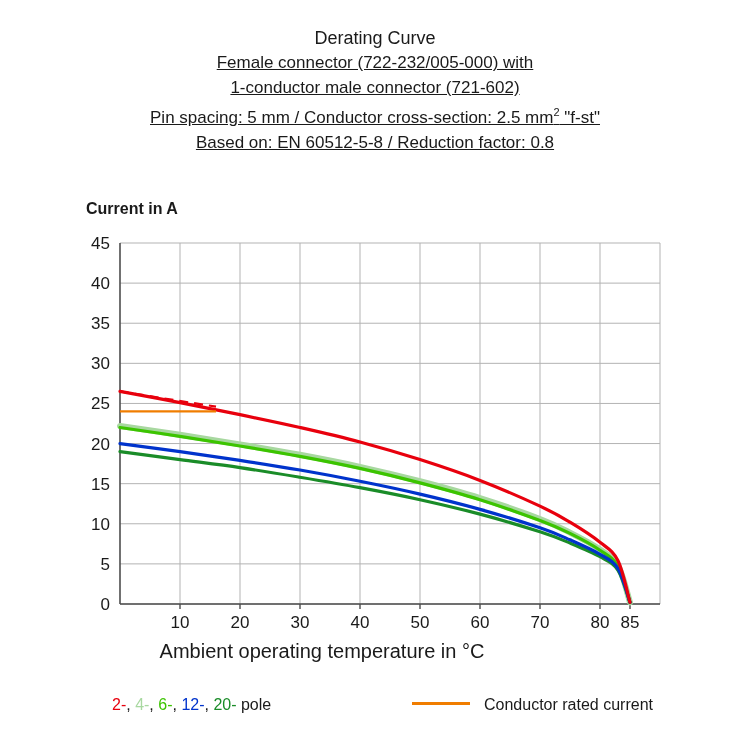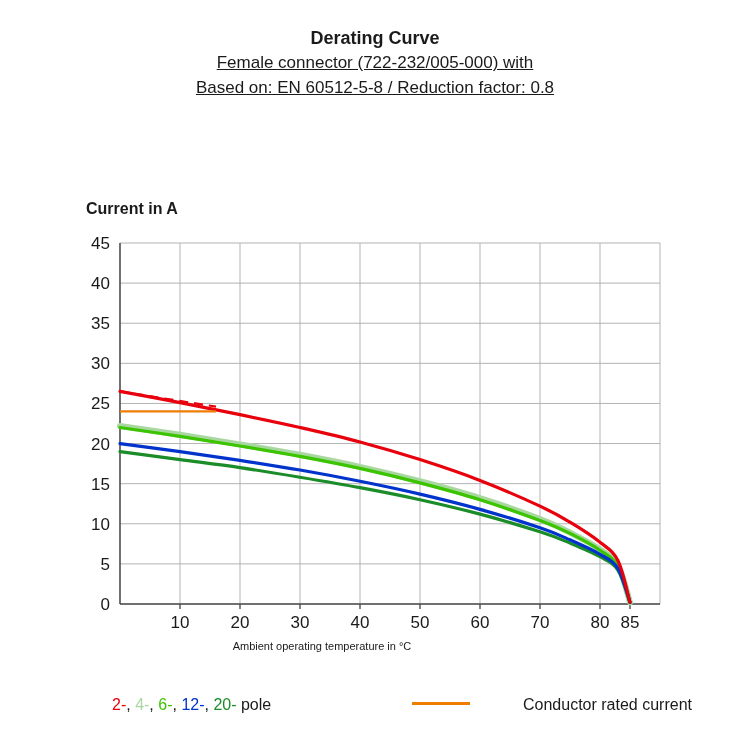--- a/index.html
+++ b/index.html
@@ -21,21 +21,21 @@
   }
   .title-block {
     position: absolute;
     top: 26px;
     left: 0;
     width: 750px;
     text-align: center;
   }
   .title-block .t-main {
     font-size: 18px;
-    font-weight: bold;
+    font-weight: normal;
     line-height: 24px;
   }
   .title-block .t-sub {
     font-size: 17px;
     line-height: 25px;
     font-weight: normal;
     text-decoration: underline;
   }
   .sup {
     font-size: 11px;
@@ -47,21 +47,21 @@
     top: 200px;
     font-size: 16px;
     font-weight: bold;
   }
   .axis-label-x {
     position: absolute;
     left: 0;
     width: 644px;
     top: 640px;
     text-align: center;
-    font-size: 11px;
+    font-size: 20px;
   }
   .plot-wrap {
     position: absolute;
     left: 0;
     top: 0;
     width: 750px;
     height: 750px;
   }
   .legend {
     position: absolute;
@@ -90,34 +90,35 @@
     display: inline-block;
     width: 58px;
     height: 0;
     border-top: 3px solid #f07d00;
     vertical-align: middle;
     margin-right: 14px;
     margin-bottom: 3px;
   }
   .legend-text {
     vertical-align: middle;
-    margin-left: 39px;
   }
   svg text {
     font-family: "Liberation Sans", sans-serif;
   }
 </style>
 </head>
 <body>
 
 <div id="root">
 
   <div class="title-block">
     <div class="t-main">Derating Curve</div>
     <div class="t-sub">Female connector (722-232/005-000) with</div>
+    <div class="t-sub">1-conductor male connector (721-602)</div>
+    <div class="t-sub"><span>Pin spacing: 5 mm / Conductor cross-section: 2.5 mm</span><span class="sup">2</span><span> "f-st"</span></div>
     <div class="t-sub">Based on: EN 60512-5-8 / Reduction factor: 0.8</div>
   </div>
 
   <div class="axis-label-y">Current in A</div>
   <div class="axis-label-x">Ambient operating temperature in °C</div>
 
   <div class="plot-wrap">
     <svg id="plot" width="750" height="750" viewBox="0 0 750 750">
         <line x1="120" y1="604" x2="660" y2="604" stroke="#b3b3b3" stroke-width="1"></line>
         <line x1="120" y1="563.8888888888889" x2="660" y2="563.8888888888889" stroke="#b3b3b3" stroke-width="1"></line>

